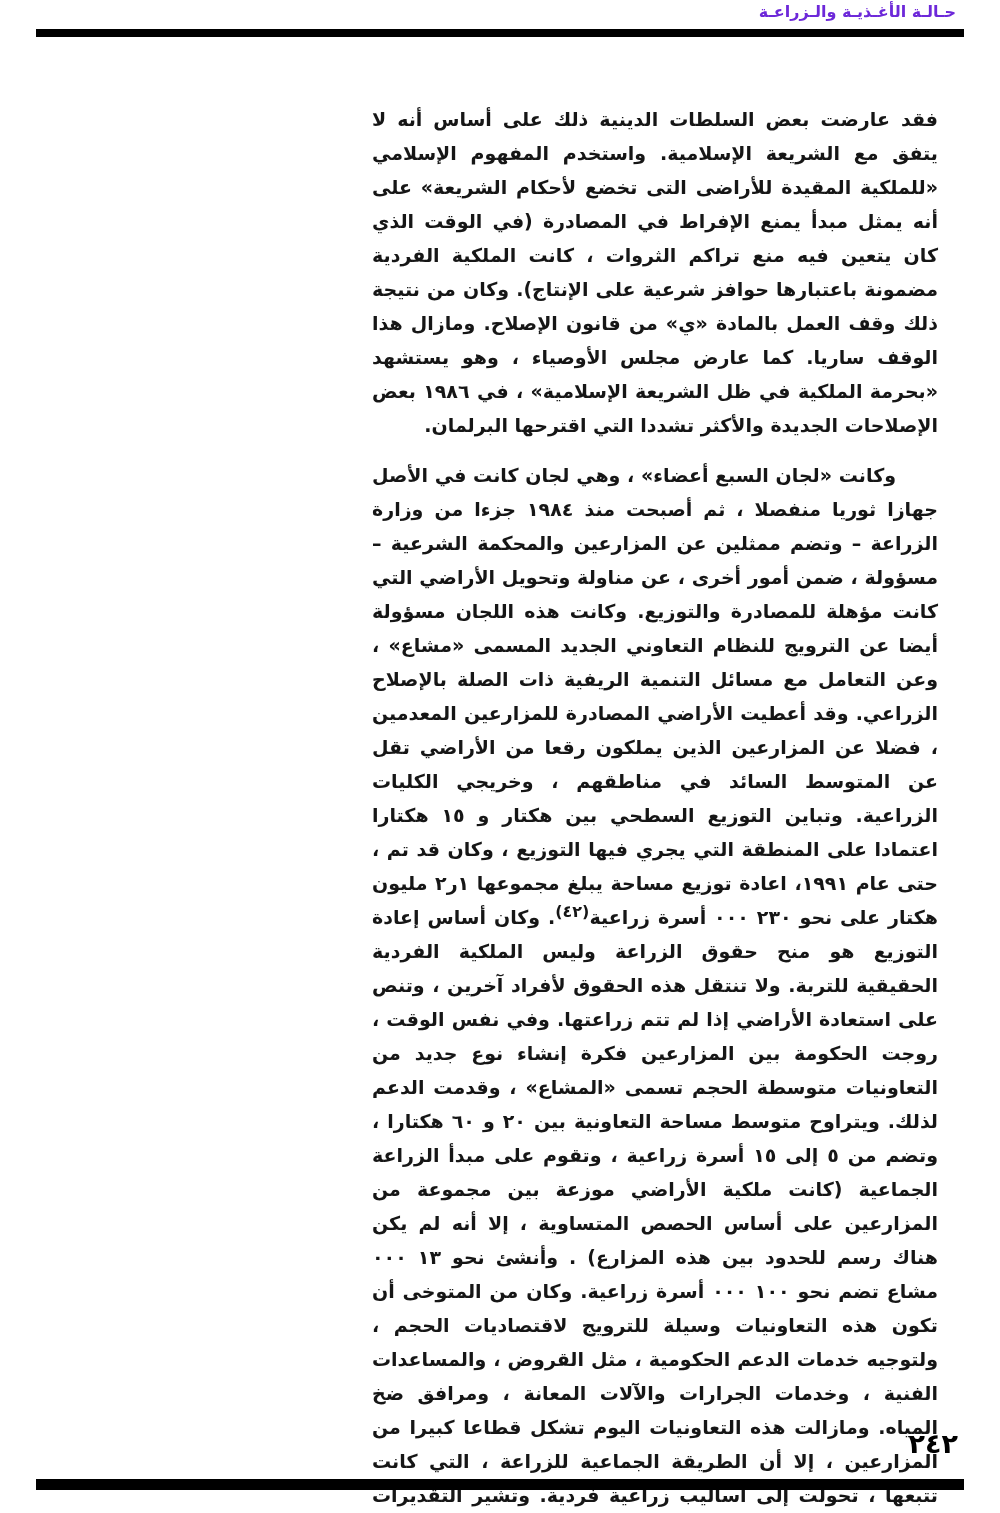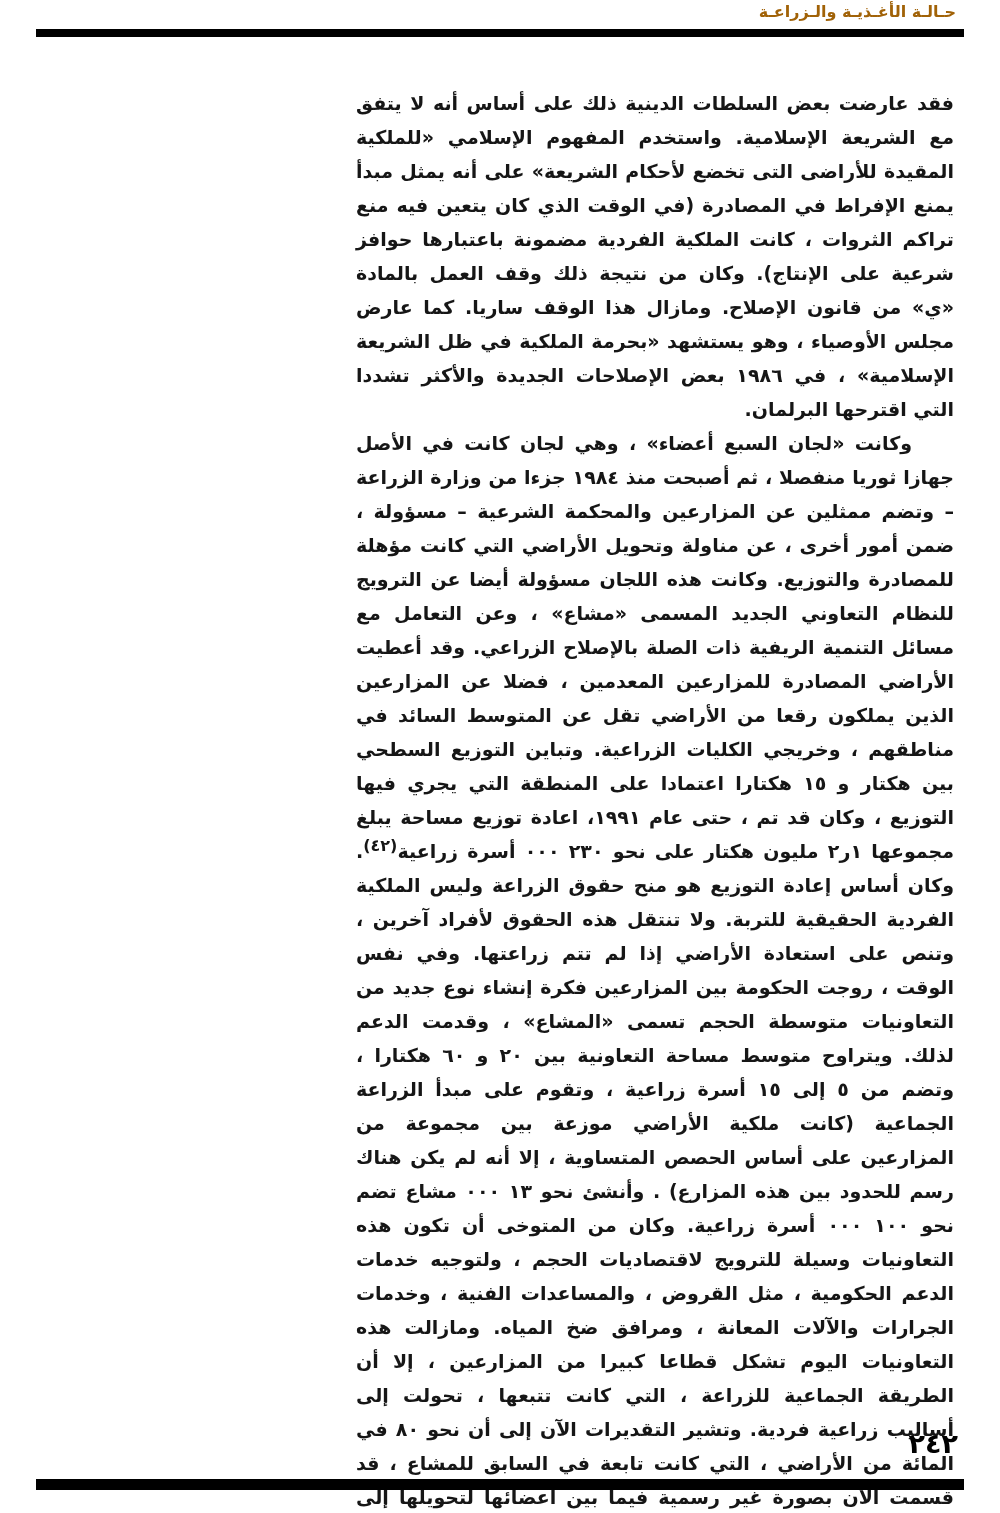--- a/index.html
+++ b/index.html
@@ -16,21 +16,21 @@
     font-family: "DejaVu Sans", sans-serif;
     color: #141414;
     direction: rtl;
   }
   .running-header {
     position: absolute;
     top: 2px;
     right: 44px;
     font-size: 16px;
     font-weight: bold;
-    color: #a16207;
+    color: #6d28d9;
     letter-spacing: 0.5px;
     white-space: nowrap;
   }
   .rule-top {
     position: absolute;
     top: 29px;
     left: 36px;
     width: 928px;
     height: 8px;
     background: #000000;
@@ -41,21 +41,21 @@
     right: 46px;
     width: 598px;
     direction: rtl;
     text-align: justify;
     font-size: 19px;
     line-height: 34px;
     font-weight: bold;
     color: #161616;
   }
   .text-column p {
-    margin: 0;
+    margin: 16px;
     padding: 0;
   }
   .text-column p.indented {
     text-indent: 42px;
   }
   sup.footnote {
     font-size: 16px;
     line-height: 0;
     vertical-align: super;
   }

